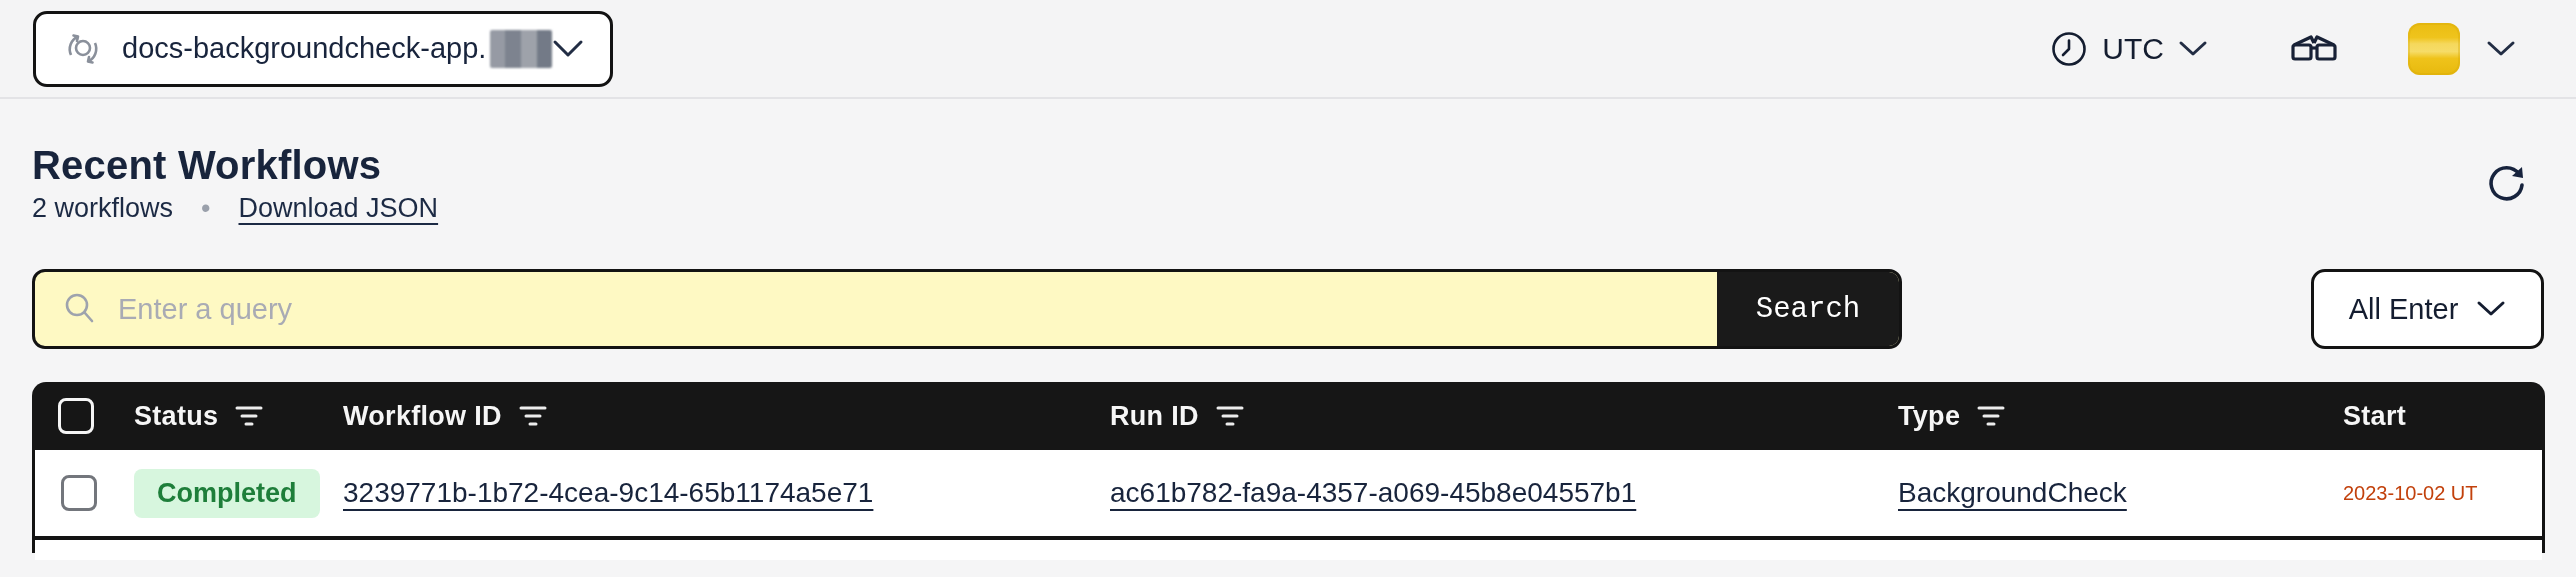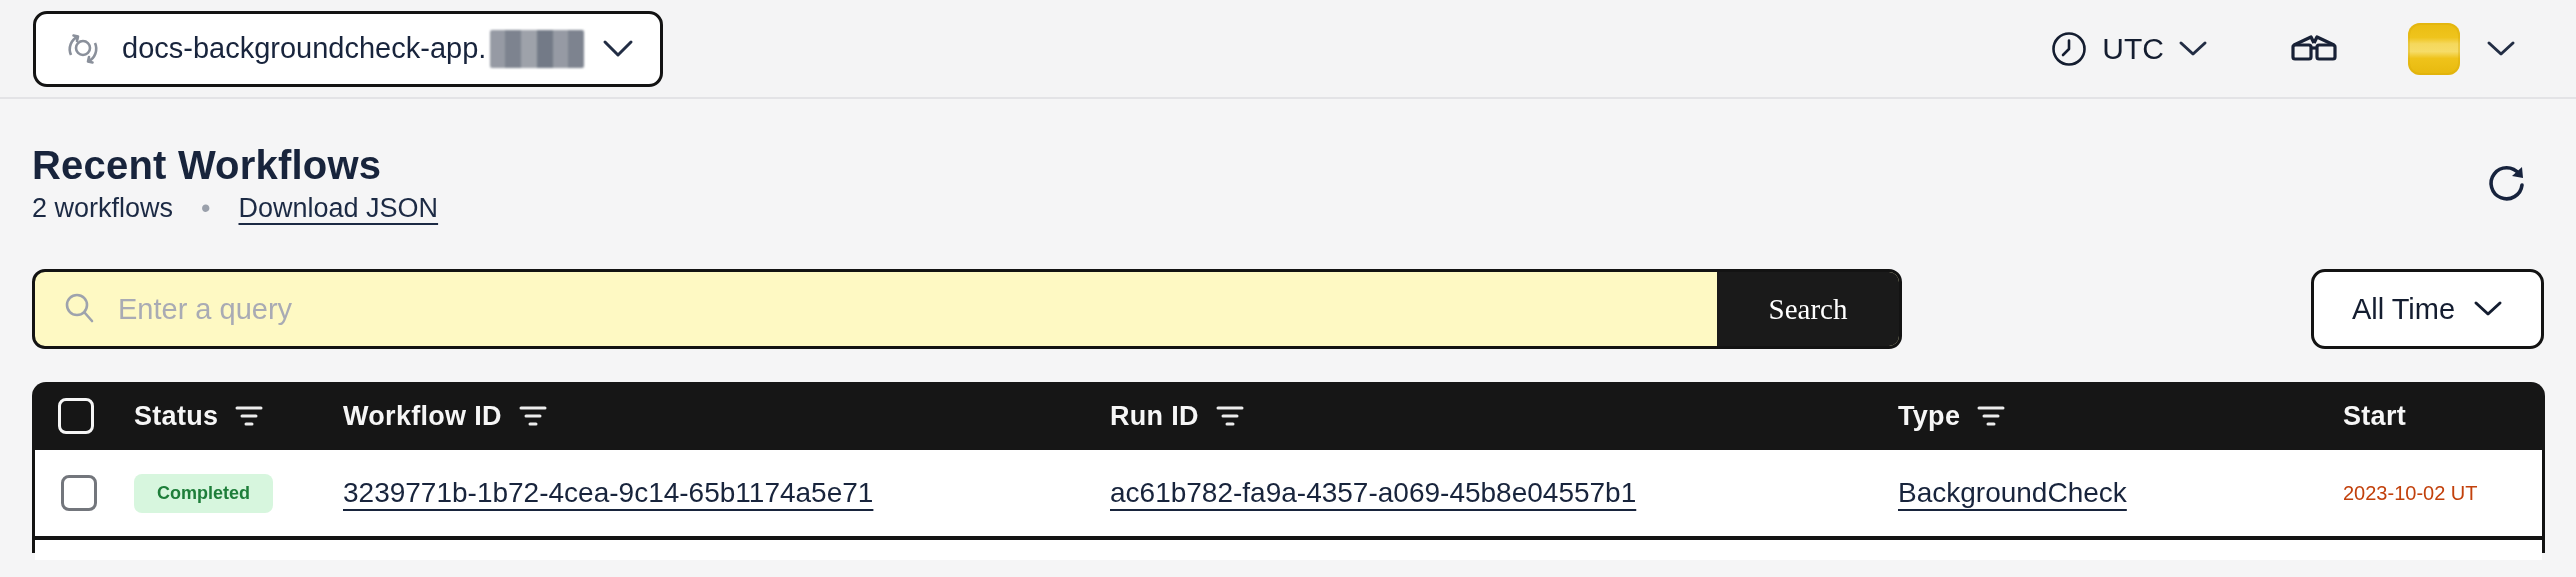--- a/index.html
+++ b/index.html
@@ -14,21 +14,21 @@
   
   .topnav {
     height: 99px;
     background: #f4f4f5;
     border-bottom: 2px solid #e3e3e6;
     display: flex;
     align-items: center;
     padding: 0 60px 0 33px;
   }
   .ns-select {
-    width: 630px; height: 76px;
+    width: 580px; height: 76px;
     background: #ffffff;
     border: 3px solid #131313;
     border-radius: 14px;
     display: flex; align-items: center;
     padding: 0 26px;
     cursor: pointer;
   }
   .ns-select .cycle { flex: 0 0 auto; margin-right: 18px; display: flex; }
   .ns-label { font-size: 29px; color: #18243c; white-space: nowrap; }
   .ns-redact {
@@ -81,21 +81,21 @@
   .search-icon-wrap { display: flex; align-items: center; padding-left: 27px; }
   .search-input {
     flex: 1; border: none; outline: none;
     font-family: "Liberation Sans", sans-serif;
     font-size: 29px; color: #18243c; padding: 0 20px;
     background: transparent;
   }
   .search-input::placeholder { color: #a9abb4; }
   .search-btn {
     width: 182px; background: #1a1a1a; color: #ffffff;
-    border: none; font-family: Liberation Serif, serif;
+    border: none; font-family: Liberation Mono, monospace;
     font-size: 29px; cursor: pointer;
   }
   .time-filter {
     margin-left: auto;
     width: 233px; height: 80px;
     background: #ffffff; border: 3px solid #131313; border-radius: 14px;
     display: flex; align-items: center; justify-content: center; gap: 18px;
     cursor: pointer;
   }
   .time-filter-label { font-size: 29px; color: #141d30; }
@@ -133,21 +133,21 @@
   .checkbox.head { border: 3px solid #f5f5f5; }
   .checkbox.row { border: 3px solid #73767c; background: #ffffff; }
 
   .hcell { display: flex; align-items: center; gap: 16px; }
   .hlabel { font-size: 27px; font-weight: 700; color: #f6f6f6; letter-spacing: 0.3px; }
   .filter-icon { display: flex; cursor: pointer; }
 
   .status-badge {
     display: inline-block;
     background: #d7f6de; color: #1e7e3a;
-    font-size: 18px; font-weight: 700;
+    font-size: 27px; font-weight: 700;
     padding: 9px 23px; border-radius: 8px;
   }
   .cell-link {
     font-size: 28px; color: #18243c; text-decoration: underline;
     text-underline-offset: 7px; text-decoration-thickness: 2px;
     cursor: pointer; white-space: nowrap;
   }
   .cell-text { font-size: 20px; color: #c2410c; white-space: nowrap; overflow: hidden; }
 
   svg { display: block; }
@@ -237,21 +237,21 @@
       <span class="search-icon-wrap">
         <svg width="36" height="36" viewBox="0 0 36 36" fill="none">
           <circle cx="15" cy="14" r="10" stroke="#9ea3ad" stroke-width="2.6"></circle>
           <path d="M22.5 21.5 L30 30" stroke="#9ea3ad" stroke-width="2.6" stroke-linecap="round"></path>
         </svg>
       </span>
       <input class="search-input" type="text" value="" placeholder="Enter a query" style="">
       <button class="search-btn">Search</button>
     </div>
     <div class="time-filter">
-      <span class="time-filter-label">All Time</span>
+      <span class="time-filter-label">All Enter</span>
       <span>
         <svg width="30" height="18" viewBox="0 0 30 18" fill="none">
           <polyline points="3,3 15,14 27,3" stroke="#141d30" stroke-width="3" stroke-linecap="round" stroke-linejoin="round"></polyline>
         </svg>
       </span>
     </div>
   </div>
 
   <div class="wf-table">
     <div class="thead">

